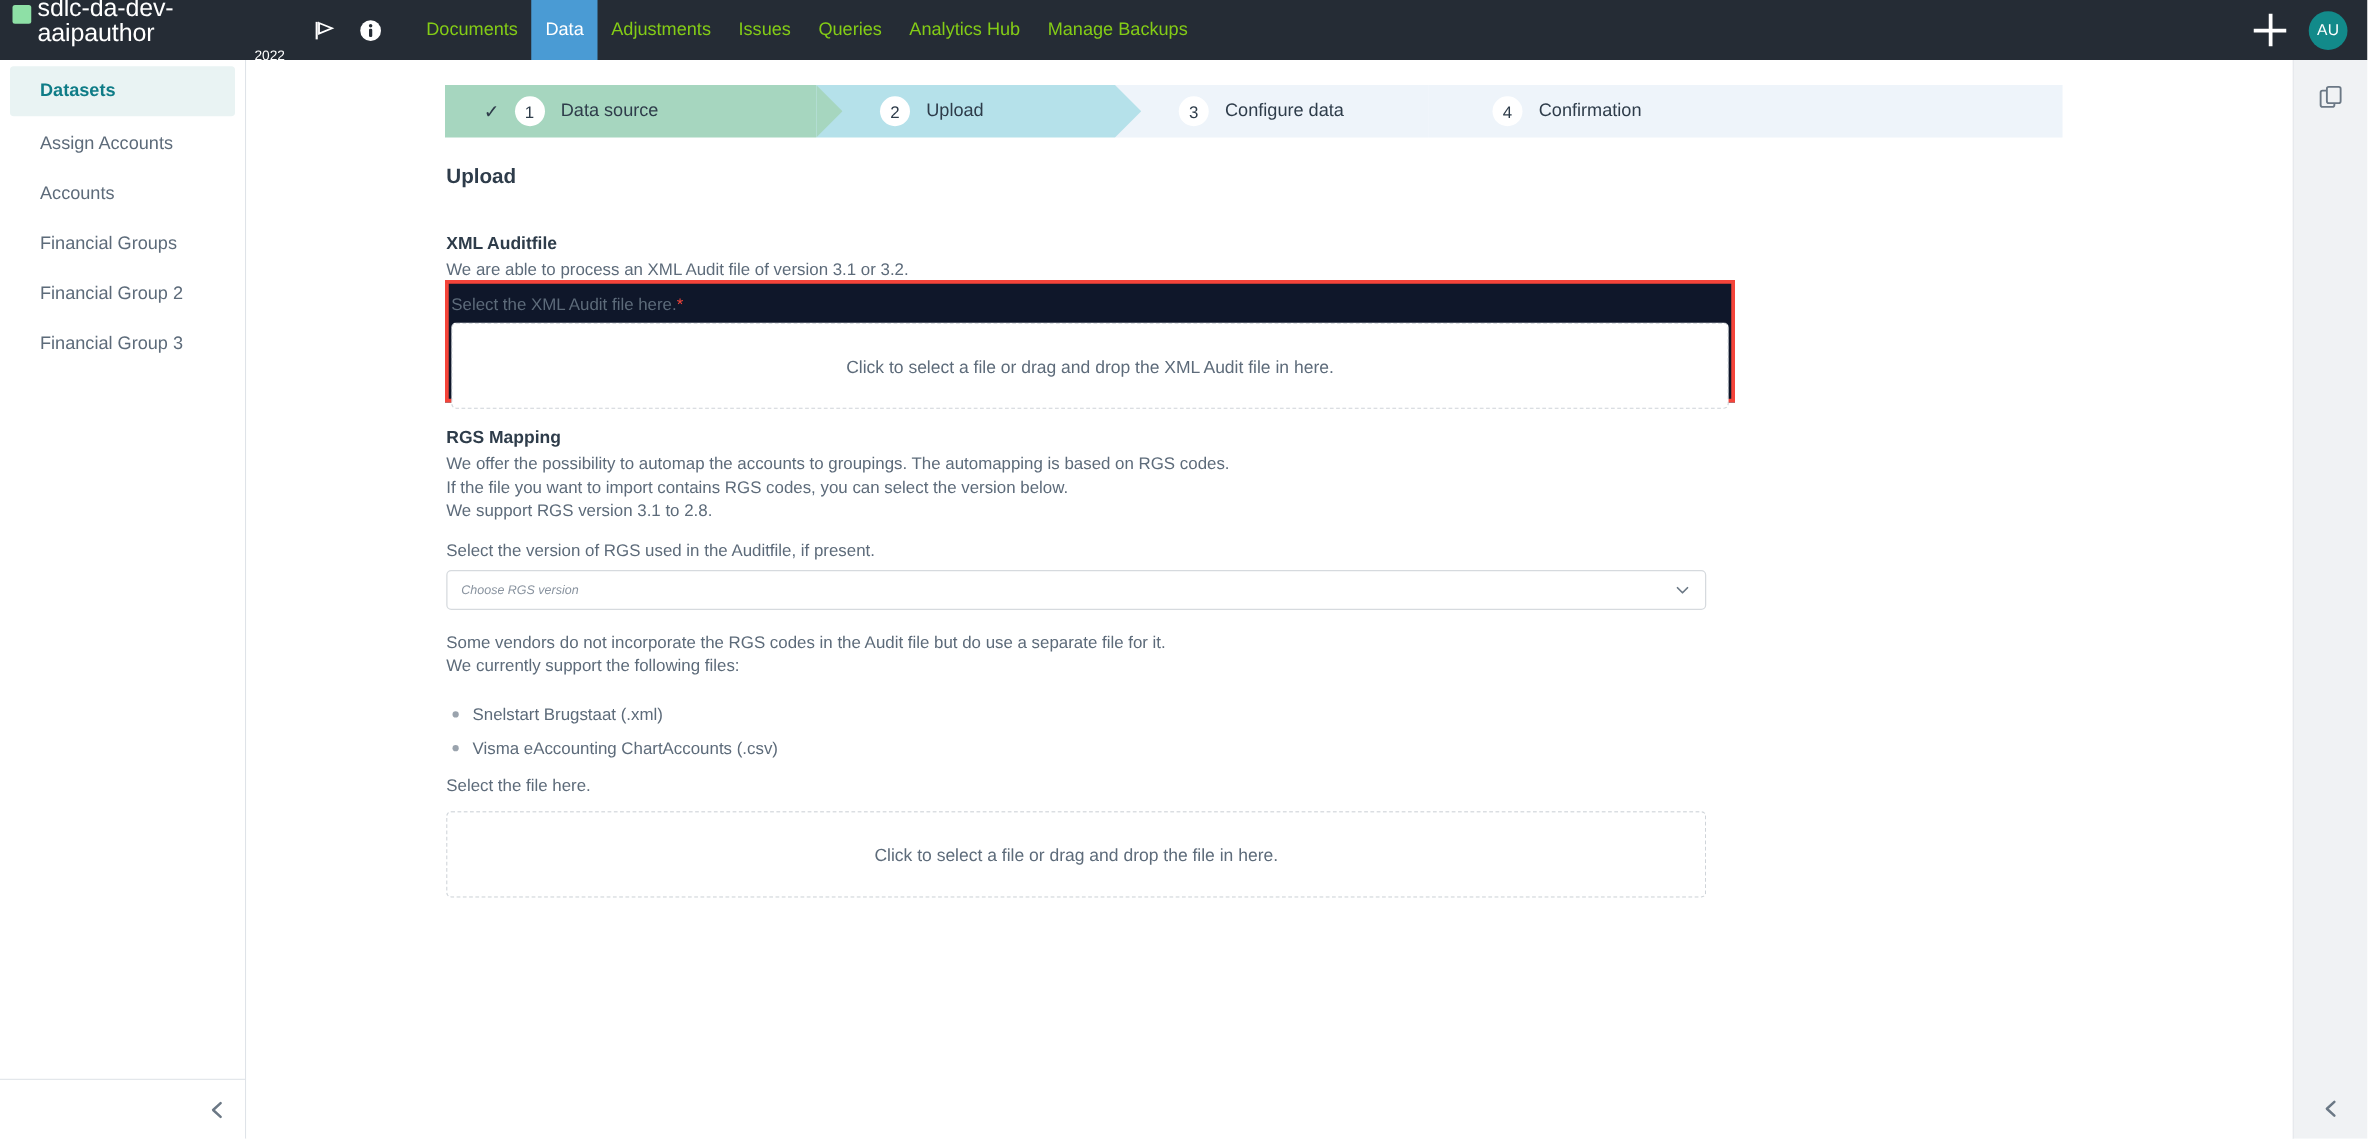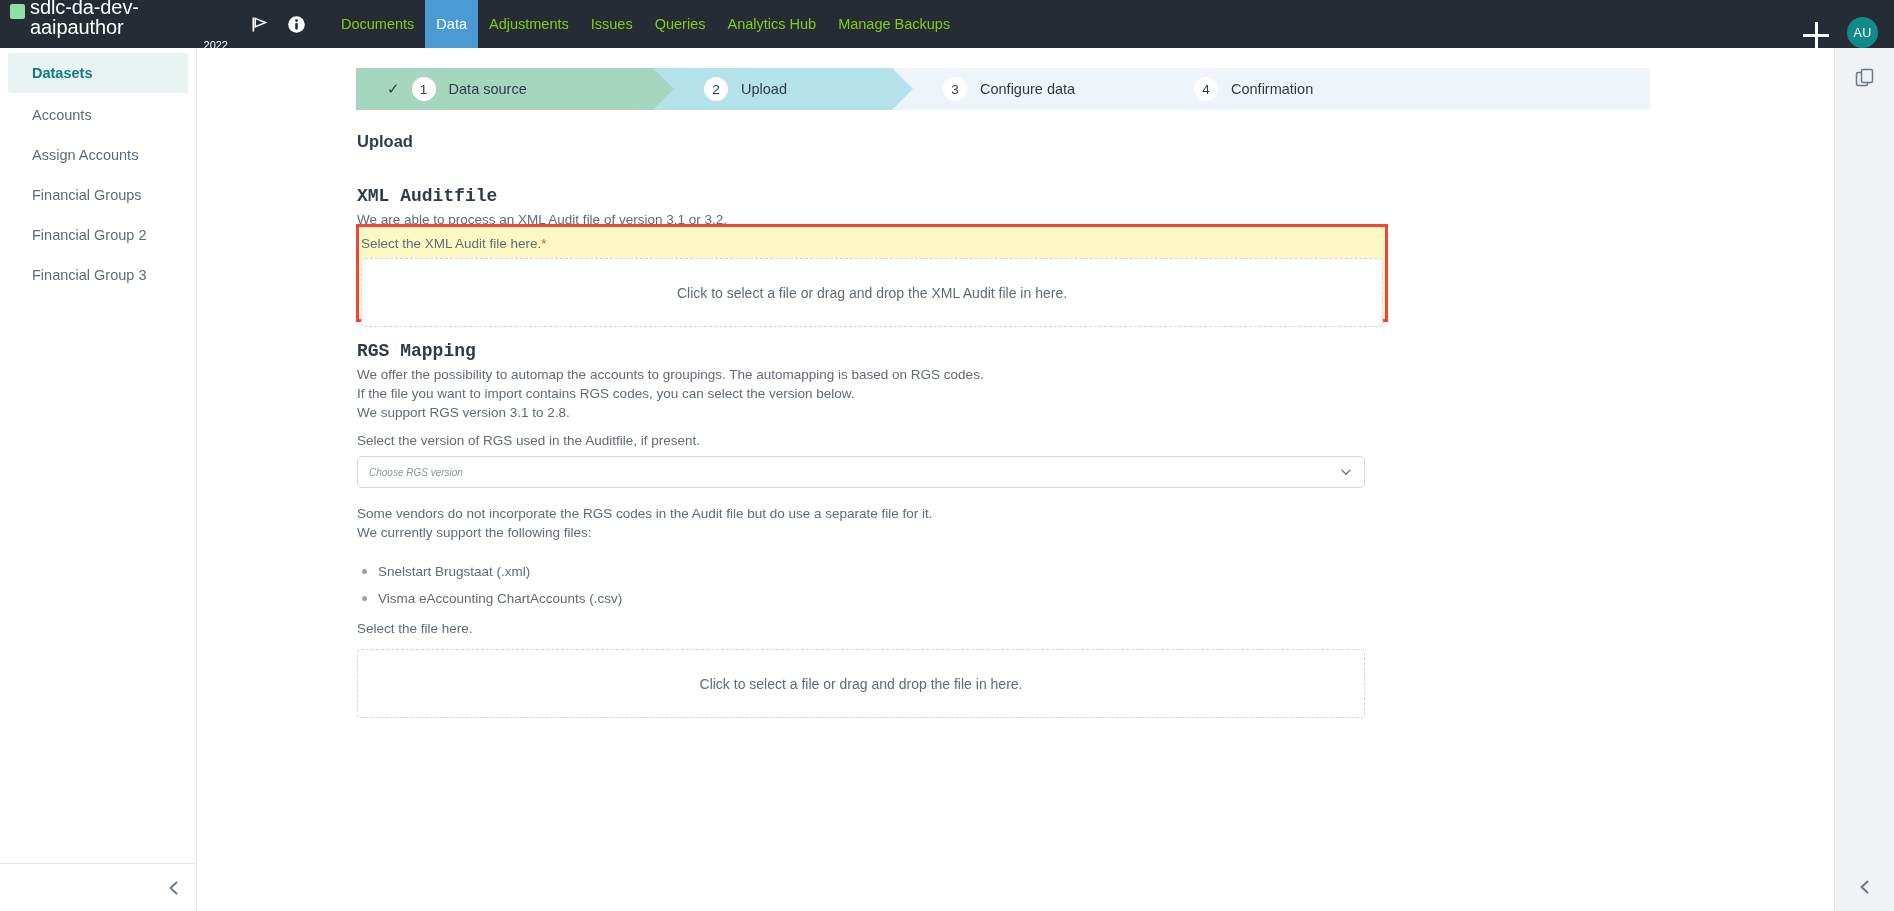--- a/index.html
+++ b/index.html
@@ -29,21 +29,21 @@
   .topicons { display: flex; align-items: center; gap: 18px; margin-left: 22px; }
   .icon-btn { display: flex; align-items: center; justify-content: center; cursor: pointer; }
 
   .mainnav { display: flex; align-items: stretch; height: 48px; margin-left: 24px; }
   .navitem {
     display: flex; align-items: center; padding: 0 11px;
     color: #84cc16; font-size: 14.5px; cursor: pointer; white-space: nowrap;
   }
   .navitem.active { background: #4a9bd4; color: #ffffff; }
 
-  .topright { position: absolute; right: 16px; top: 0; height: 48px; display: flex; align-items: flex-end; gap: 18px; }
+  .topright { position: absolute; right: 16px; top: 0; height: 48px; display: flex; align-items: center; gap: 18px; }
   .plus-icon { width: 26px; height: 26px; position: relative; cursor: pointer; }
   .plus-icon:before, .plus-icon:after {
     content: ""; position: absolute; background: #ffffff;
   }
   .plus-icon:before { left: 0; top: 11.5px; width: 26px; height: 3px; }
   .plus-icon:after { top: 0; left: 11.5px; height: 26px; width: 3px; }
   .avatar {
     width: 31px; height: 31px; border-radius: 50%; background: #128a8a;
     color: #ffffff; font-size: 12.5px; display: flex; align-items: center;
     justify-content: center; cursor: pointer; letter-spacing: .3px;
@@ -107,28 +107,28 @@
   .step-check { font-size: 15px; color: #2e3c4a; margin-right: 12px; }
   .step-num {
     width: 24px; height: 24px; border-radius: 50%; background: #ffffff;
     display: flex; align-items: center; justify-content: center;
     font-size: 13.5px; margin-right: 13px; flex: none;
   }
 
   
   .page-title { position: absolute; left: 160px; top: 84px; font-size: 16.5px; font-weight: bold; color: #2e3c4a; }
 
-  .sec-head { font-size: 18px; font-weight: bold; color: #2e3c4a; font-family: Liberation Mono, monospace; }
+  .sec-head { font-size: 14px; font-weight: bold; color: #2e3c4a; }
   .sec-line { font-size: 13.5px; color: #5d6b7a; line-height: 19px; }
 
   .block-xml { position: absolute; left: 160px; top: 138px; width: 1180px; }
 
   .highlight-box {
     position: absolute; left: 159px; top: 176px; width: 1032px; height: 98px;
-    border: 3px solid #f4443a; background: #fef9c3; padding: 9px 0 0 0;
+    border: 3px solid #f4443a; background: #0f172a; padding: 9px 0 0 0;
   }
   .field-label { font-size: 13.5px; color: #5d6b7a; padding-left: 2px; }
   .req { color: #f4443a; }
 
   .dropzone {
     border: 1.5px dashed #cfd4d9; border-radius: 4px;
     height: 69px; display: flex; align-items: center; justify-content: center;
     font-size: 14px; color: #5d6b7a; cursor: pointer; background: #ffffff;
     margin-top: 7px;
   }
@@ -198,24 +198,24 @@
     </div>
   </div>
 
   <div class="sidebar">
     <div class="side-list">
       <div class="side-item active">
         <span>Datasets</span>
       </div>
       <div class="side-spacer"></div>
       <div class="side-item">
+        <span>Assign Accounts</span>
+      </div>
+      <div class="side-item">
         <span>Accounts</span>
-      </div>
-      <div class="side-item">
-        <span>Assign Accounts</span>
       </div>
       <div class="side-item">
         <span>Financial Groups</span>
       </div>
       <div class="side-item">
         <span>Financial Group 2</span>
       </div>
       <div class="side-item">
         <span>Financial Group 3</span>
       </div>

